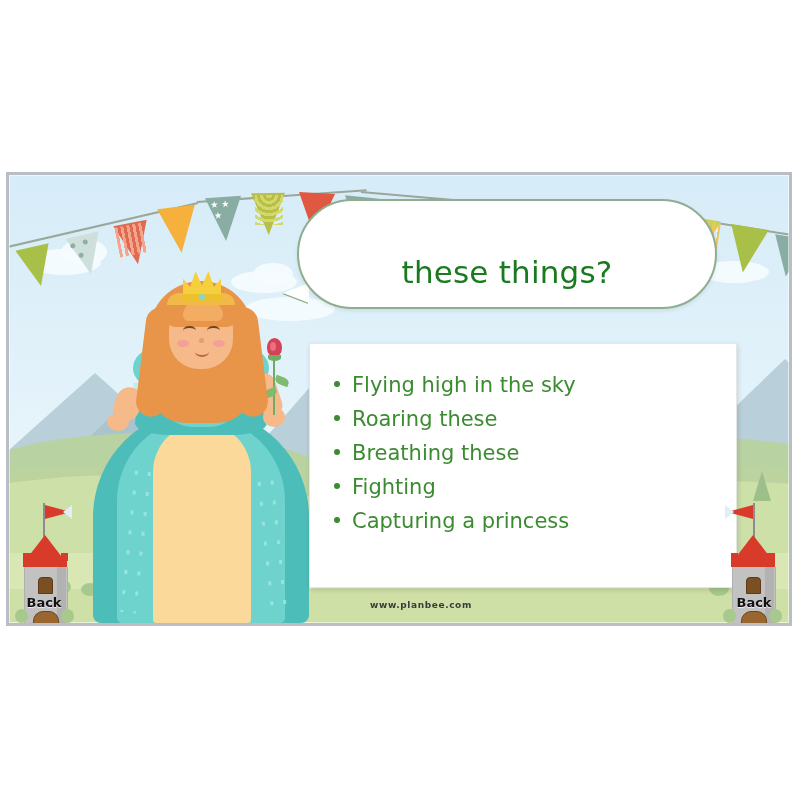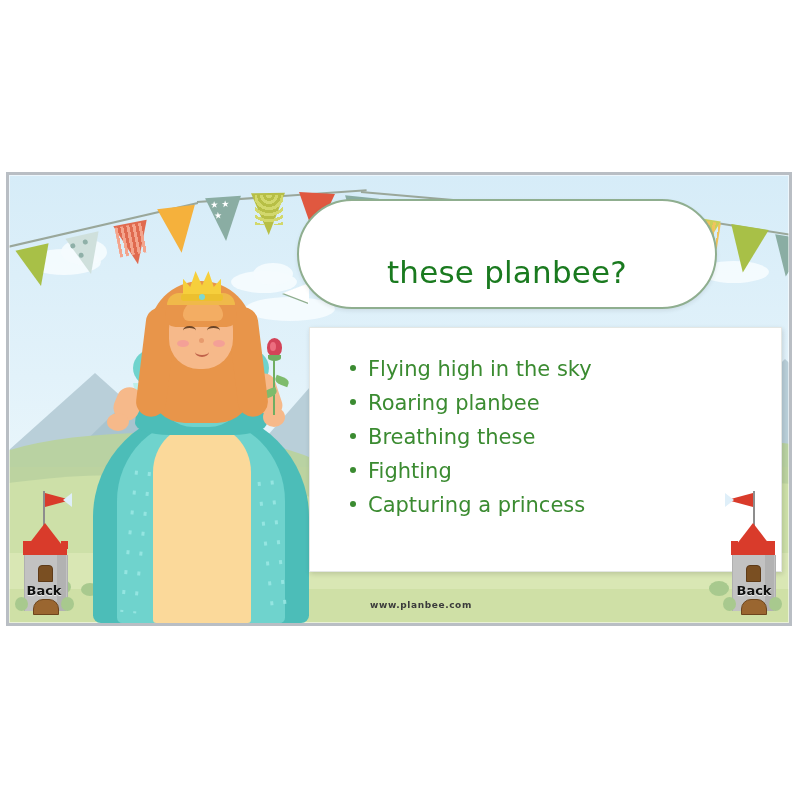--- a/index.html
+++ b/index.html
@@ -62,24 +62,24 @@
   }
   #bubble-tail{
     position:absolute;left:274px;top:108px;width:0;height:0;z-index:5;
     border-style:solid;border-width:10px 26px 10px 0;
     border-color:transparent #ffffff transparent transparent;
     filter:drop-shadow(-1px 1px 0 #8fae8f);
   }
 
   
   #card{
-    position:absolute;left:300px;top:152px;width:473px;height:245px;
+    position:absolute;left:300px;top:168px;width:428px;height:245px;
     background:#ffffff;border:1px solid #e4e7e4;
     box-shadow:1px 2px 5px rgba(0,0,0,.14);
-    z-index:6;box-sizing:border-box;padding:24px 0 0 40px;
+    z-index:6;box-sizing:border-box;padding:24px 0 0 24px;
   }
   #card ul{list-style:none;margin:0;padding:0;}
   #card li{
     color:#3b8b31;font-size:21px;line-height:1.62;
     font-family:"DejaVu Sans",sans-serif;
     display:flex;align-items:baseline;
   }
   #card li .bullet{
     width:6px;height:6px;border-radius:50%;background:#3b8b31;
     display:inline-block;margin-right:12px;flex:0 0 auto;
@@ -87,21 +87,21 @@
   }
 
   
   #watermark{
     position:absolute;left:0;right:0;top:425px;text-align:center;
     font-size:9px;font-weight:bold;color:#3b3b3b;letter-spacing:.6px;
     font-family:"DejaVu Sans",sans-serif;z-index:7;padding-left:44px;
   }
 
   
-  .castle{position:absolute;bottom:12px;width:62px;height:122px;z-index:8;cursor:pointer;}
+  .castle{position:absolute;bottom:0;width:62px;height:122px;z-index:8;cursor:pointer;}
   .castle.left{left:4px;}
   .castle.right{right:4px;}
 
   .c-pole{position:absolute;width:2px;background:#8d8d8d;}
   .c-flag{position:absolute;width:0;height:0;border-style:solid;border-color:transparent;}
   .c-roof{position:absolute;width:0;height:0;border-style:solid;border-color:transparent;border-bottom-color:#d93b2b;}
   .c-battle{position:absolute;background:#d93b2b;}
   .c-tower{position:absolute;background:#c2c2c2;border-left:1px solid #b0b0b0;border-right:1px solid #b0b0b0;}
   .c-tower-sh{position:absolute;background:#b2b2b2;}
   .c-window{position:absolute;background:#7a4f22;border-radius:4px 4px 0 0;border:1px solid #5e3b18;}
@@ -261,33 +261,33 @@
       <div class="p" style="left:96px;bottom:326px;width:38px;height:26px;background:#f6cf3c;
                   clip-path:polygon(0 100%,0 30%,19% 62%,33% 0,50% 56%,67% 0,81% 62%,100% 30%,100% 100%);"></div>
       <div class="p" style="left:94px;bottom:322px;width:42px;height:7px;background:#ecc02f;border-radius:3px;"></div>
       <div class="p" style="left:112px;bottom:323px;width:6px;height:6px;background:#7fd8d2;border-radius:50%;"></div>
     </div>
 
     <div id="bubble-tail"></div>
     <div id="bubble">
       <div id="bubble-text">
         <br>
-        <span>these planbee?</span>
+        <span>these things?</span>
       </div>
     </div>
 
     <div id="card">
       <ul>
         <li>
           <span class="bullet"></span>
           <span>Flying high in the sky</span>
         </li>
         <li>
           <span class="bullet"></span>
-          <span>Roaring planbee</span>
+          <span>Roaring these</span>
         </li>
         <li>
           <span class="bullet"></span>
           <span>Breathing these</span>
         </li>
         <li>
           <span class="bullet"></span>
           <span>Fighting</span>
         </li>
         <li>

